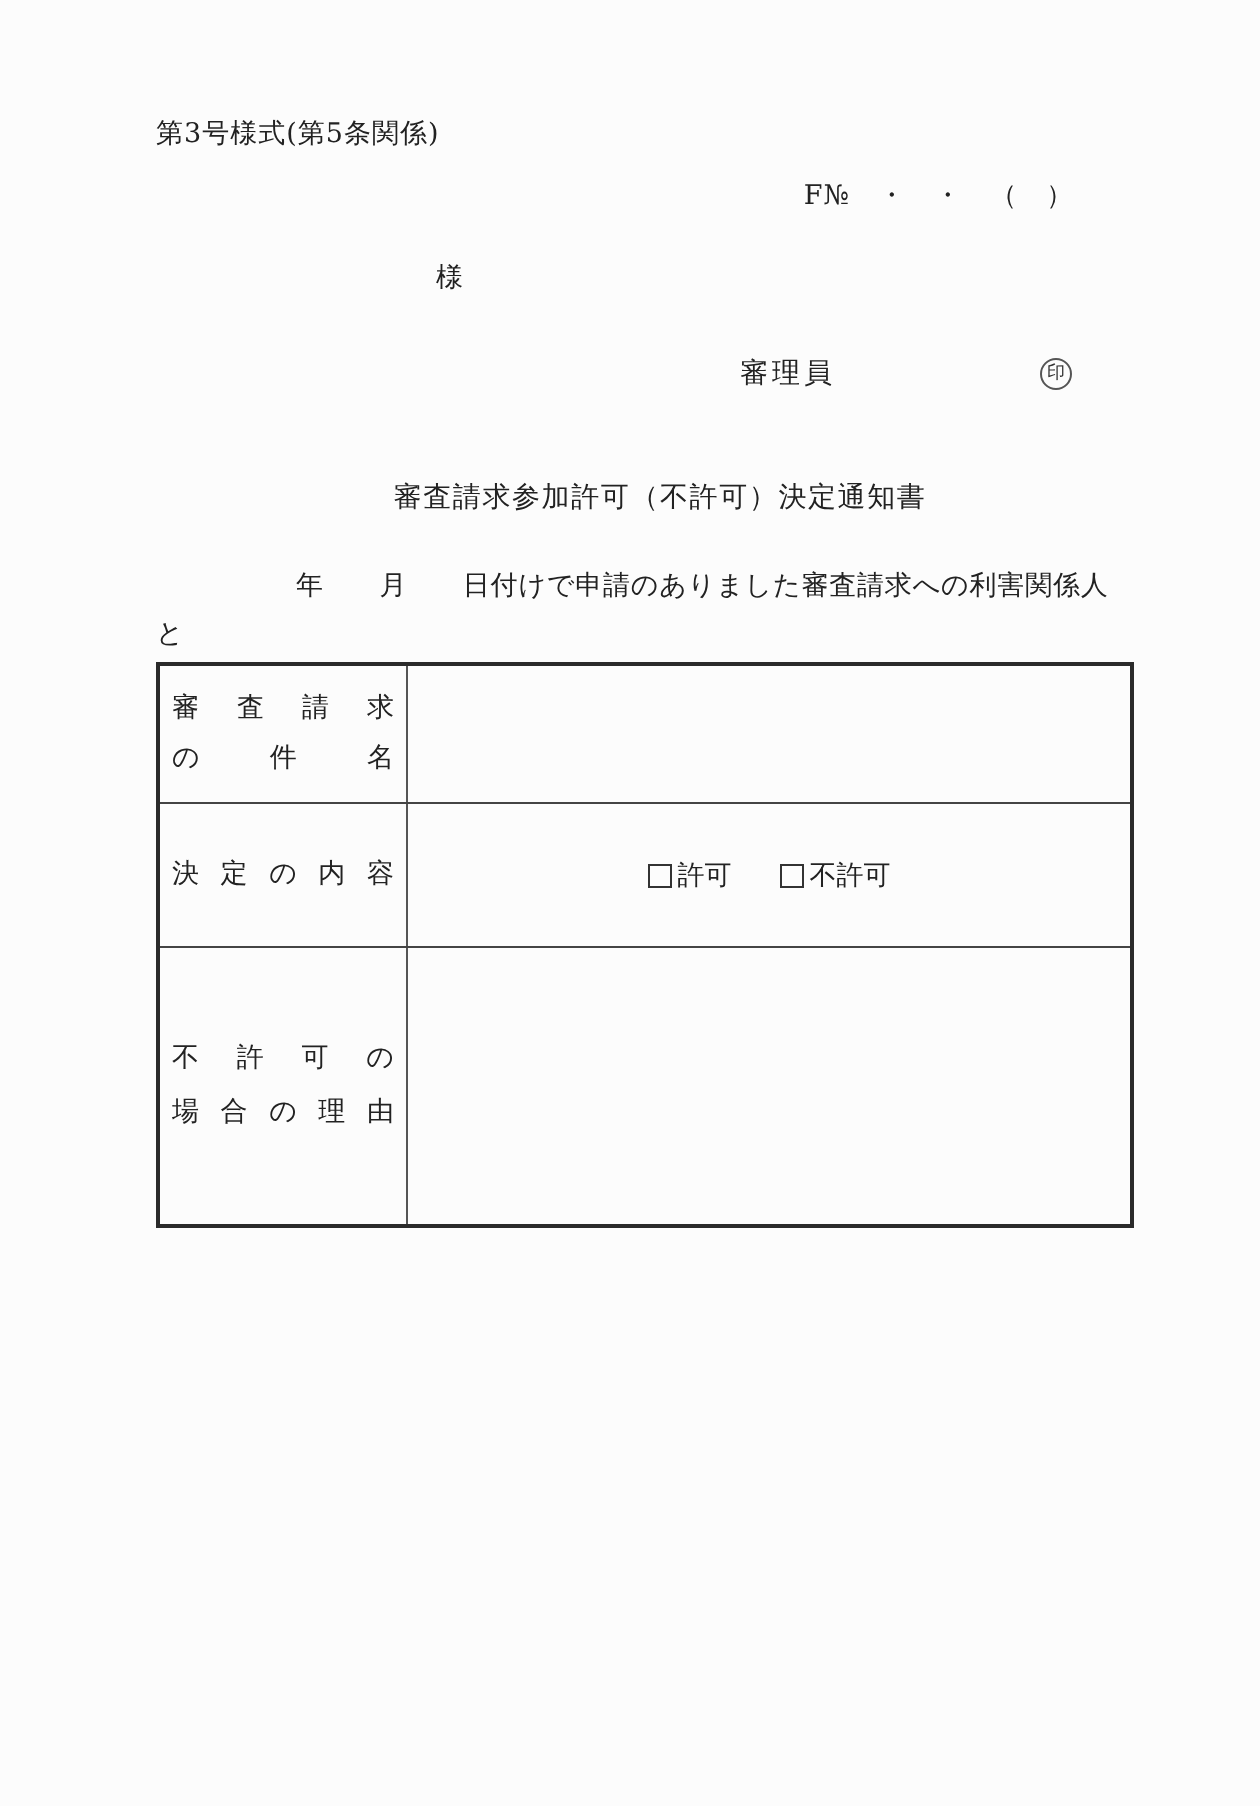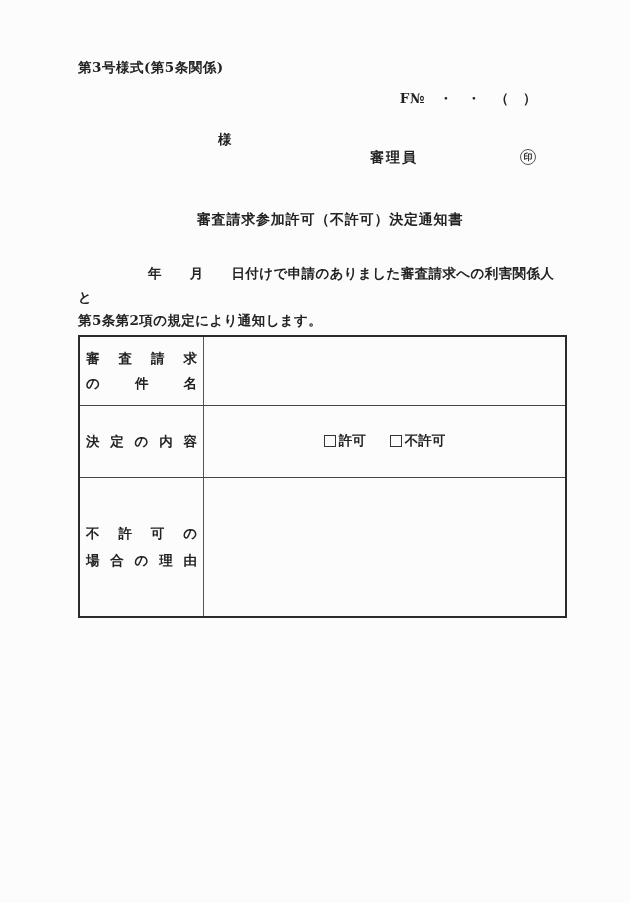--- a/index.html
+++ b/index.html
@@ -8,21 +8,20 @@
     background: #fcfcfc;
     color: #222222;
     font-family: "DejaVu Serif", "Liberation Serif", serif;
     overflow: hidden;
   }
   .page {
     position: relative;
     width: 630px;
     height: 903px;
     padding: 58px 63px 0 78px;
-    font-weight: bold;
   }
   .form-id {
     font-size: 13.5px;
     line-height: 18px;
     letter-spacing: 0.5px;
   }
   .ref-block { margin-top: 11px; text-align: right; }
   .ref-line {
     font-size: 13.5px;
     line-height: 22px;
@@ -30,42 +29,42 @@
     letter-spacing: 0.5px;
   }
   .ref-line.file { padding-right: 30px; }
   .ref-line.date { padding-right: 3px; }
   .addressee {
     margin-top: 21px;
     padding-left: 140px;
     font-size: 13.5px;
     line-height: 18px;
   }
-  .issuer-line { position: relative; height: 18px; }
+  .issuer-line { position: relative; margin-top: 30px; height: 18px; }
   .issuer-title {
     position: absolute; left: 292px; top: 0;
     font-size: 14px; letter-spacing: 2px; line-height: 18px;
   }
   .seal {
     position: absolute; left: 442px; top: 1px;
     width: 16px; height: 16px;
     border: 1px solid #555;
     border-radius: 50%;
     display: flex; align-items: center; justify-content: center;
     font-size: 9px; line-height: 1; color: #333;
   }
   .doc-title {
     margin-top: 44px;
     text-align: center;
     padding-left: 15px;
     font-size: 14px;
     letter-spacing: 0.8px;
     line-height: 18px;
   }
-  .body-text { margin-top: 34px; }
+  .body-text { margin-top: 24px; }
   .body-line {
     font-size: 13.5px;
     line-height: 23.5px;
     letter-spacing: 0.4px;
     white-space: pre-wrap;
   }
   .body-line.indent { text-indent: 70px; }
   .form-table {
     margin-top: 2px;
     width: 489px;
@@ -120,21 +119,20 @@
 
   <div class="issuer-line">
     <span class="issuer-title">審理員</span>
     <span class="seal">印</span>
   </div>
 
   <div class="doc-title">審査請求参加許可（不許可）決定通知書</div>
 
   <div class="body-text">
     <div class="body-line indent">年　　月　　日付けで申請のありました審査請求への利害関係人と</div>
-    <div class="body-line">第5条第2項の規定により通知します。</div>
   </div>
 
   <div class="form-table">
 
     <div class="t-row r1">
       <div class="label-cell">
         <div class="label-line" data-distribute="">
             <span>審</span>
             <span>査</span>
             <span>請</span>

